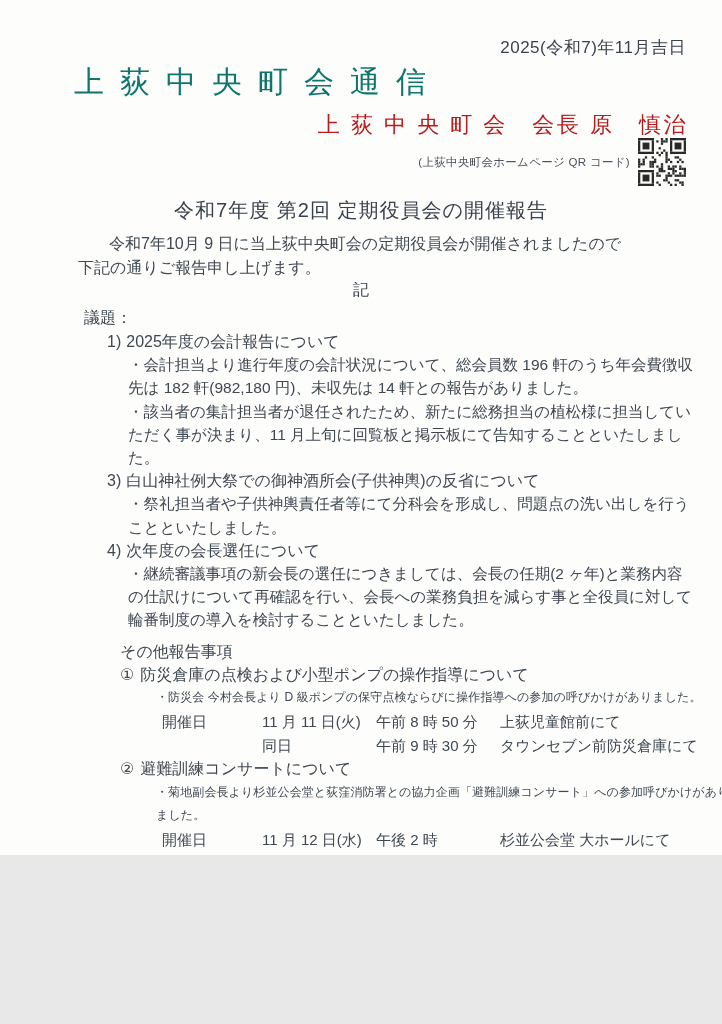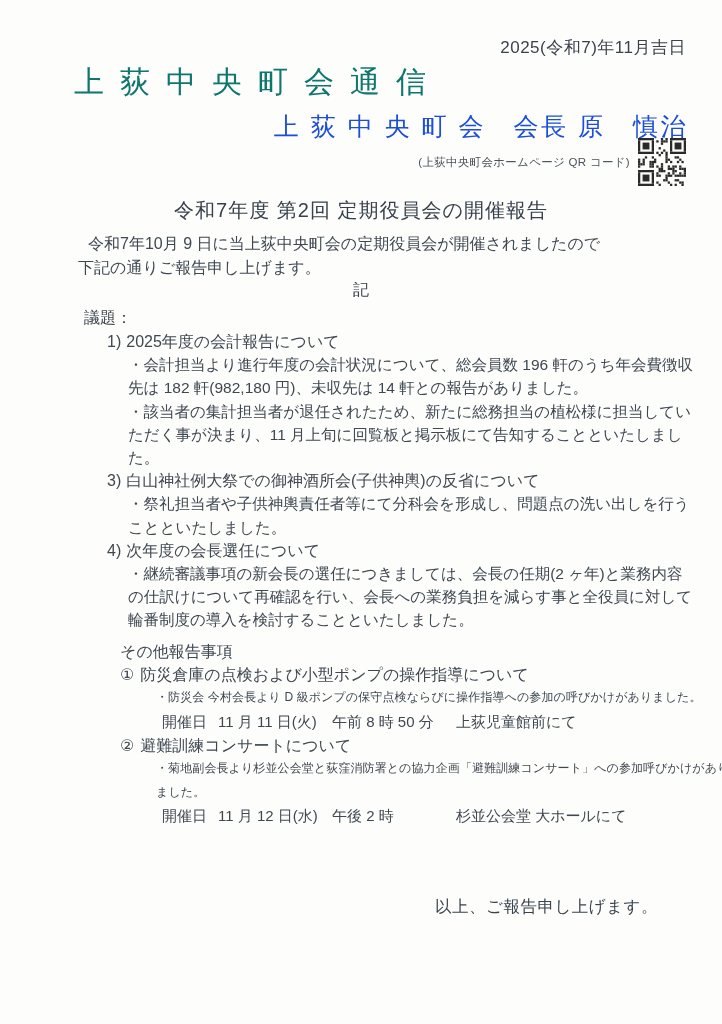--- a/index.html
+++ b/index.html
@@ -1,53 +1,53 @@
 <!DOCTYPE html>
 <html><head>
 <meta charset="utf-8">
 <style>
   html,body{margin:0;padding:0;background:#e8e8e8;}
   .page{
     position:relative;
-    width:722px;height:1024px;
+    width:722px;height:855px;
     margin:0 auto;
     background:#fdfdfc;
     font-family:"Liberation Sans","DejaVu Sans",sans-serif;
     color:#3f4851;
     overflow:hidden;
   }
   .date{
     position:absolute;top:36px;right:36px;
     font-size:17px;letter-spacing:.5px;color:#39434d;
   }
   .main-title{
     position:absolute;top:62px;left:74px;
     font-size:30px;letter-spacing:16px;color:#0f766e;
     white-space:nowrap;
   }
   .org-line{
     position:absolute;top:110px;right:34px;
-    font-size:25px;letter-spacing:2.5px;color:#1d4ed8;
+    font-size:22px;letter-spacing:2.5px;color:#b91c1c;
     white-space:nowrap;
   }
   .qr-row{
     position:absolute;top:138px;right:36px;
     display:flex;align-items:center;gap:8px;text-align:right;
   }
   .qr-caption{font-size:11.5px;color:#49525b;letter-spacing:.3px;}
   .qr-box{width:48px;height:48px;display:block;}
   .doc-heading{
     position:absolute;top:197px;left:0;width:100%;
     text-align:center;font-size:20px;letter-spacing:1px;color:#37414b;
   }
   .intro{
     position:absolute;top:232px;left:78px;width:584px;
     font-size:16px;line-height:24px;
   }
-  .intro .l1{margin-left:10px;}
+  .intro .l1{margin-left:31px;}
   .record-mark{
     position:absolute;top:280px;left:0;width:100%;
     text-align:center;font-size:16px;color:#39434d;
   }
   .agenda-label{
     position:absolute;top:308px;left:84px;
     font-size:16px;color:#39434d;
   }
   .body-flow{
     position:absolute;top:330px;left:107px;width:600px;
@@ -63,21 +63,21 @@
   .other-item{margin-left:13px;}
   .other-item .head{white-space:nowrap;}
   .other-item .no{margin-right:6px;}
   .other-item .details{
     margin-left:36px;width:576px;
     font-size:12px;line-height:23.8px;letter-spacing:.1px;
   }
   .schedule{margin-left:42px;font-size:15px;line-height:23.8px;}
   .sched-row{display:flex;}
   .sc-label{width:56px;flex:none;}
-  .sc-date{width:114px;flex:none;}
+  .sc-date{width:114px;flex:none;margin-left:44px;}
   .sc-time{width:124px;flex:none;}
   .sc-place{flex:1;}
   .closing{
     position:absolute;top:896px;right:64px;
     font-size:16.5px;color:#39434d;letter-spacing:.5px;
   }
 </style>
 </head>
 <body>
 
@@ -245,20 +245,26 @@
           <div class="details">
             <div class="detail-line">・防災会 今村会長より D 級ポンプの保守点検ならびに操作指導への参加の呼びかけがありました。</div>
           </div>
           <div class="schedule">
             <div class="sched-row">
               <span class="sc-label">開催日</span>
               <span class="sc-date">11 月 11 日(火)</span>
               <span class="sc-time">午前 8 時 50 分</span>
               <span class="sc-place">上荻児童館前にて</span>
             </div>
+            <div class="sched-row">
+              <span class="sc-label"></span>
+              <span class="sc-date">同日</span>
+              <span class="sc-time">午前 9 時 30 分</span>
+              <span class="sc-place">タウンセブン前防災倉庫にて</span>
+            </div>
           </div>
         </div>
         <div class="other-item">
           <div class="head"><span class="no">②</span><span class="title-text">避難訓練コンサートについて</span></div>
           <div class="details">
             <div class="detail-line">・菊地副会長より杉並公会堂と荻窪消防署との協力企画「避難訓練コンサート」への参加呼びかけがありました。</div>
           </div>
           <div class="schedule">
             <div class="sched-row">
               <span class="sc-label">開催日</span>

